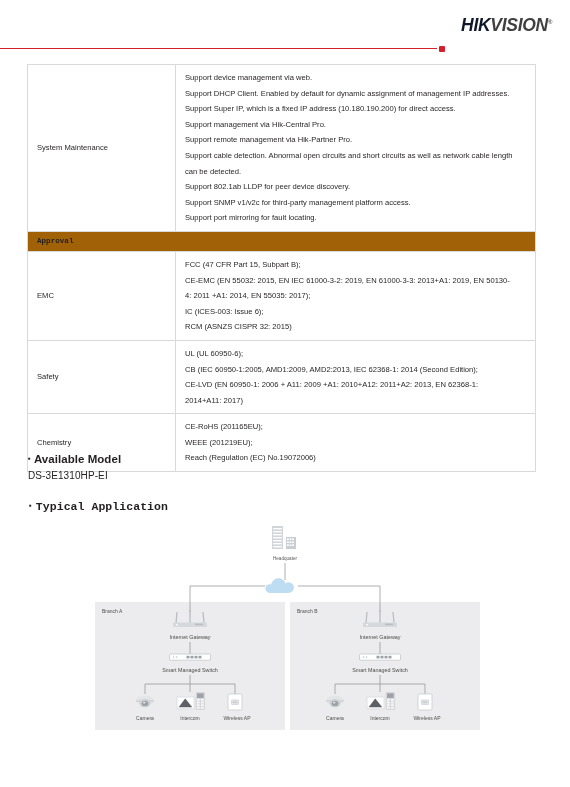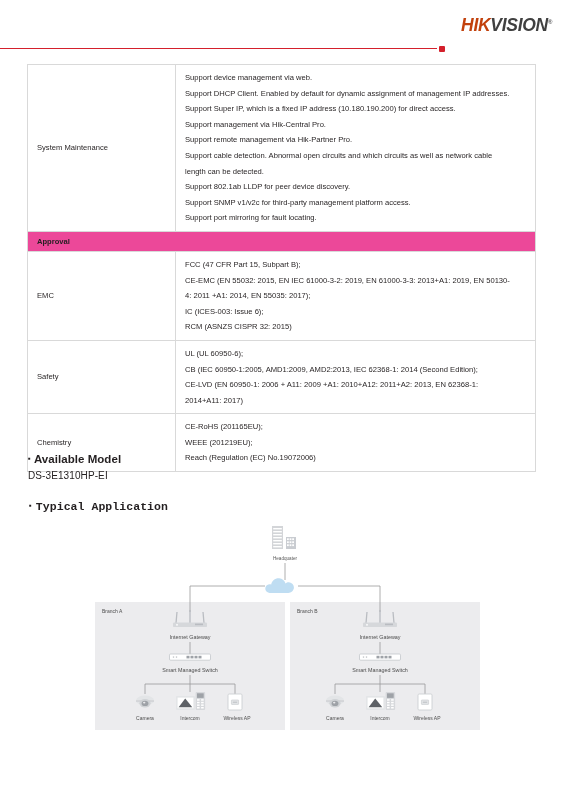--- a/index.html
+++ b/index.html
@@ -11,21 +11,21 @@
     color: #231f20;
   }
   .page { position: relative; width: 570px; height: 787px; overflow: hidden; }
 
   
   .logo {
     position: absolute; top: 17px; right: 18px;
     font-size: 17.5px; font-weight: 700; font-style: italic;
     letter-spacing: -0.3px; line-height: 1;
   }
-  .logo .hik { color: #c2410c; }
+  .logo .hik { color: #0f172a; }
   .logo .vision { color: #404040; }
   .logo .tm { font-size: 6px; vertical-align: super; color: #58595b; font-style: normal; }
 
   .rule-wrap { position: absolute; top: 45px; left: 0; width: 570px; height: 8px; }
   .rule-line {
     position: absolute; left: 0; top: 3px; width: 437px; height: 1.4px;
     background: #d4202c;
   }
   .rule-dot {
     position: absolute; left: 439px; top: 0.5px;
@@ -42,24 +42,25 @@
     border: 1px solid #d9d9d9;
     vertical-align: middle;
     padding: 5px 20px 5px 9px;
     font-size: 7.6px;
     line-height: 15.6px;
     color: #231f20;
   }
   .spec-table td.label { width: 148px; }
   .spec-table td.value { width: 360px; }
   .spec-table tr.section td {
-    background: #ec4899;
+    background: #a16207;
     font-weight: 700;
     padding-top: 3px; padding-bottom: 3px;
     line-height: 13px;
+    font-family: Liberation Mono, monospace;
   }
   .spec-table .line { display: block; }
 
   
   .sec-heading {
     position: absolute; left: 28px;
     font-size: 11.5px; font-weight: 700; color: #231f20;
     letter-spacing: 0.05px;
   }
   .sec-heading .bullet {
@@ -102,21 +103,21 @@
   <table class="spec-table">
     <tbody id="spec-body">
         <tr>
           <td class="label">System Maintenance</td>
           <td class="value">
             <span class="line">Support device management via web.</span>
             <span class="line">Support DHCP Client. Enabled by default for dynamic assignment of management IP addresses.</span>
             <span class="line">Support Super IP, which is a fixed IP address (10.180.190.200) for direct access.</span>
             <span class="line">Support management via Hik-Central Pro.</span>
             <span class="line">Support remote management via Hik-Partner Pro.</span>
-            <span class="line">Support cable detection. Abnormal open circuits and which circuits as well as network cable length can be detected.</span>
+            <span class="line">Support cable detection. Abnormal open circuits and short circuits as well as network cable length can be detected.</span>
             <span class="line">Support 802.1ab LLDP for peer device discovery.</span>
             <span class="line">Support SNMP v1/v2c for third-party management platform access.</span>
             <span class="line">Support port mirroring for fault locating.</span>
           </td>
         </tr>
         <tr class="section">
           <td colspan="2">Approval</td>
         </tr>
         <tr>
           <td class="label">EMC</td>

